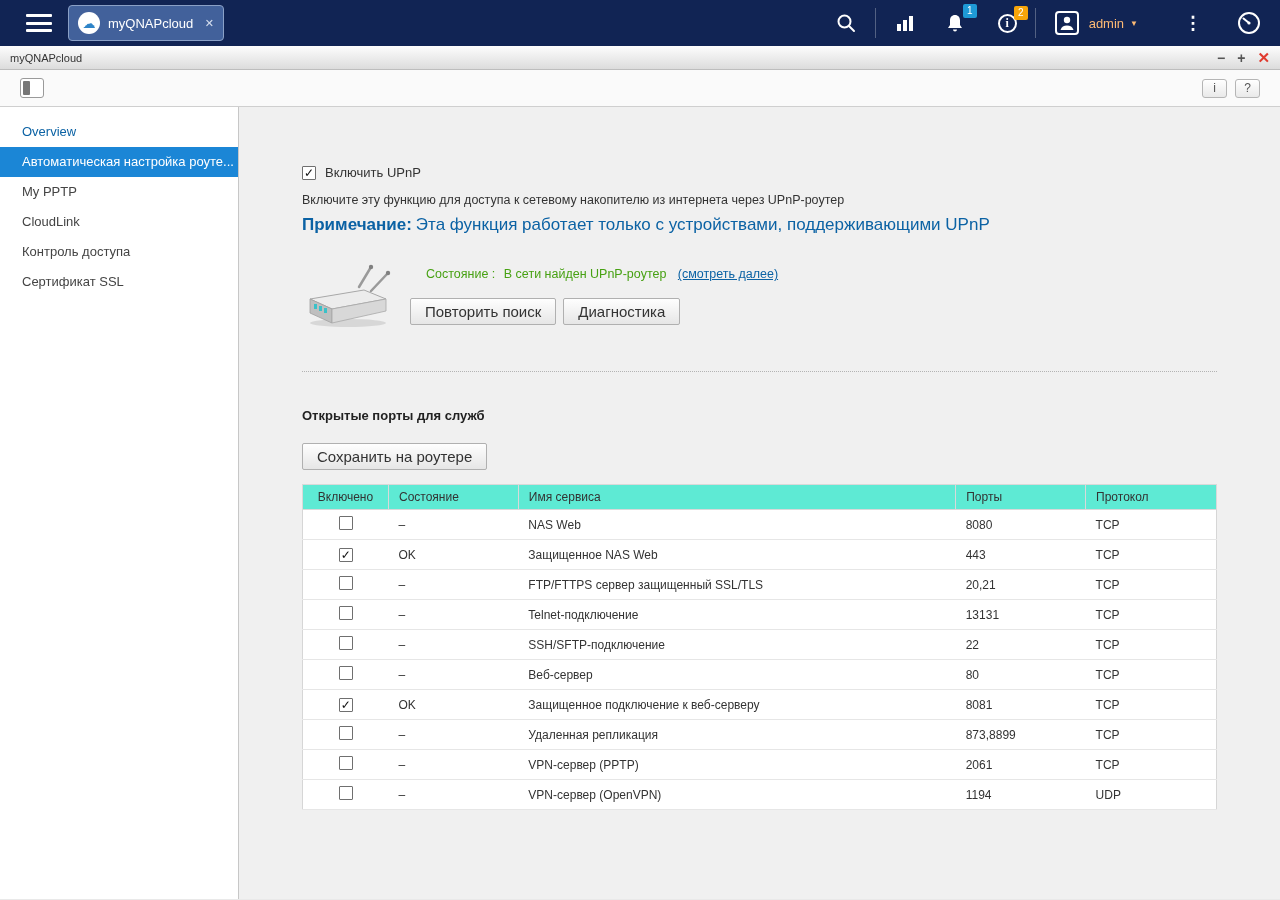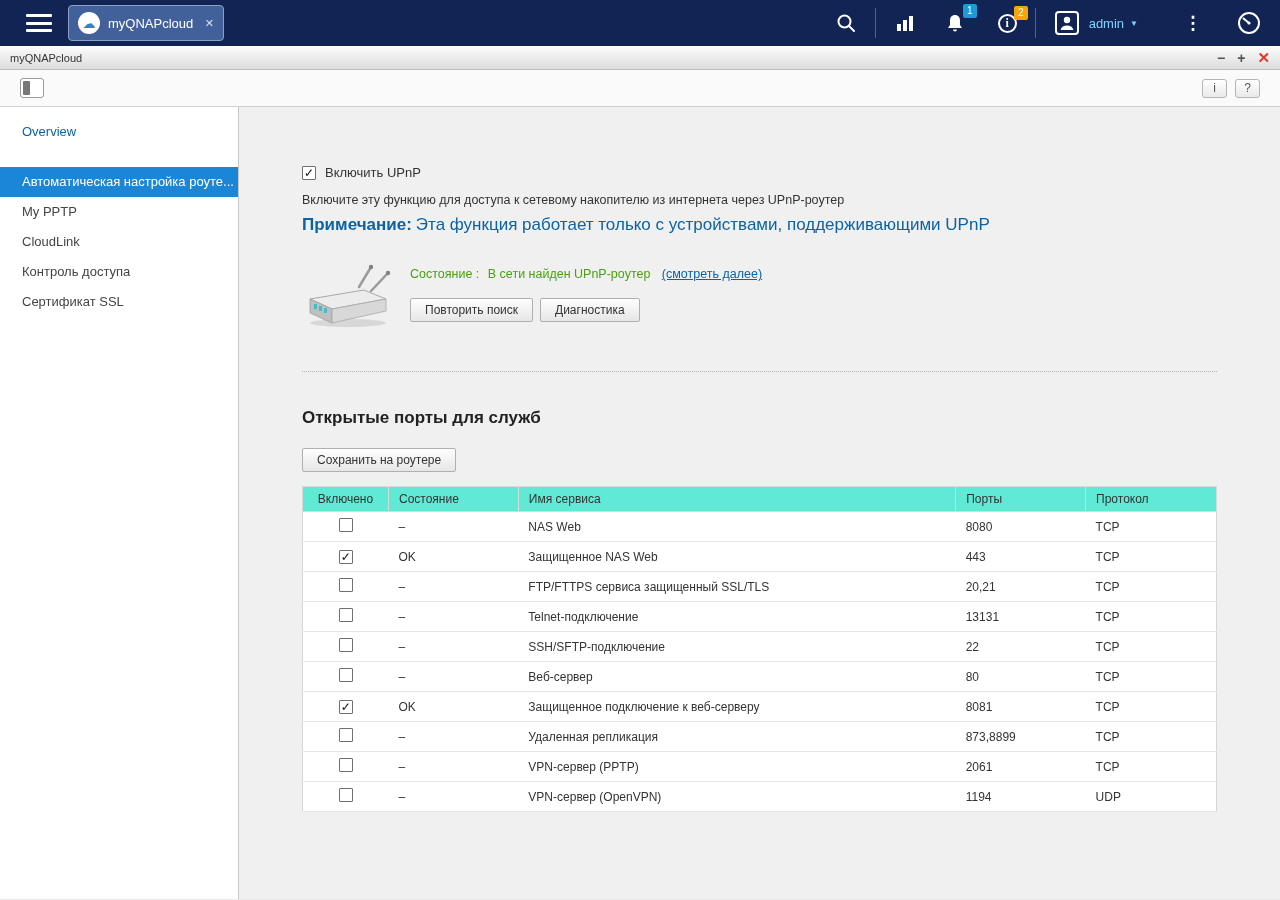--- a/index.html
+++ b/index.html
@@ -26,21 +26,21 @@
   .tr-sep { width: 1px; height: 30px; background: rgba(255,255,255,0.28); margin: 0 18px; }
   .badge-wrap { position: relative; }
   .badge { position: absolute; top: -8px; right: -11px; min-width: 14px; height: 14px;
     border-radius: 2px; color: #fff; font-size: 10px; line-height: 14px;
     text-align: center; padding: 0 3px; }
   .badge.blue { background: #1e9ad6; }
   .badge.orange { background: #f7a50a; }
   .info-circle { width: 19px; height: 19px; border: 2px solid #fff; border-radius: 50%;
     display: flex; align-items: center; justify-content: center;
     color: #fff; font-size: 12px; font-weight: bold; font-family: "Liberation Serif", serif; }
-  .admin-label { color: #7dd3fc; font-size: 13px; margin-left: 9px; display: flex; align-items: center; gap: 6px; }
+  .admin-label { color: #fdba74; font-size: 13px; margin-left: 9px; display: flex; align-items: center; gap: 6px; }
   .admin-label .caret { font-size: 8px; }
   .dots { color: #fff; font-size: 18px; font-weight: bold; letter-spacing: 0; }
 
   
   .titlebar { height: 24px; background: linear-gradient(#fdfdfd, #dcdcdc);
     border-bottom: 1px solid #bdbdbd; display: flex; align-items: center; padding: 0 10px; }
   .win-title { font-size: 11px; color: #333; flex: 1; }
   .win-controls { display: flex; align-items: center; gap: 12px; }
   .win-btn { font-size: 14px; font-weight: bold; color: #555; cursor: pointer; line-height: 14px; }
   .win-btn.close { color: #e03a2e; font-size: 15px; }
@@ -56,46 +56,46 @@
   .mini-btn { width: 25px; height: 19px; border: 1px solid #b5b5b5; border-radius: 3px;
     background: linear-gradient(#ffffff, #e9e9e9); color: #555; font-size: 12px;
     display: flex; align-items: center; justify-content: center; margin-left: 8px; cursor: pointer; }
 
   
   .app-body { display: flex; height: 792px; justify-content: flex-end; }
   .sidebar { width: 239px; background: #fff; border-right: 1px solid #c7c7c7; padding-top: 10px; }
   .side-item { height: 30px; line-height: 30px; padding-left: 22px; font-size: 13px;
     color: #444; cursor: pointer; white-space: nowrap; overflow: hidden; }
   .side-item.linkish { color: #0b62a4; }
-  .side-item.active { background: #1b86d6; color: #fff; margin-top: 20px; }
+  .side-item.active { background: #1b86d6; color: #fff; }
 
   .main { flex: 1; background: #f0f0f0; padding: 58px 63px 0 63px; overflow: hidden; }
 
   
   .check-row { display: flex; align-items: center; gap: 9px; font-size: 13px; color: #333; cursor: pointer; }
   .cb { display: inline-block; width: 14px; height: 14px; border: 1px solid #6f6f6f;
     background: #fff; border-radius: 1px; text-align: center; line-height: 12px;
     font-size: 12px; color: #111; cursor: pointer; flex: 0 0 auto; }
   .desc { margin-top: 13px; font-size: 12.5px; color: #333; }
   .note { margin-top: 8px; font-size: 17px; color: #0b62a4; }
   .note b { margin-right: 4px; }
 
   .router-row { margin-top: 28px; display: flex; gap: 16px; }
   .router-art { flex: 0 0 auto; }
-  .status-line { font-size: 12.5px; margin-top: 4px; }
+  .status-line { font-size: 12.5px; margin-top: 4px; margin-left: 16px; }
   .status-label { color: #47a113; }
   .status-value { color: #47a113; margin-left: 5px; }
   .status-link { color: #0b62a4; text-decoration: underline; margin-left: 8px; cursor: pointer; }
   .btn-row { margin-top: 17px; display: flex; gap: 7px; }
-  .btn { display: inline-block; padding: 4px 14px; font-size: 12px; color: #333;
+  .btn { display: inline-block; padding: 4px 14px; font-size: 15px; color: #333;
     border: 1px solid #b0b0b0; border-radius: 2px; background: linear-gradient(#fefefe, #e6e6e6);
     cursor: pointer; font-family: "Liberation Sans", sans-serif; }
 
   .dotted-divider { margin-top: 38px; border-top: 1px dotted #b3b3b3; width: 915px; }
-  .section-heading { margin-top: 36px; font-size: 17px; font-weight: bold; color: #222; }
+  .section-heading { margin-top: 36px; font-size: 13px; font-weight: bold; color: #222; }
   .save-btn { margin-top: 20px; }
 
   table.ports { margin-top: 14px; border-collapse: collapse; width: 915px; background: #fff;
     border: 1px solid #d6d6d6; }
   table.ports th { background: #5eead4; border: 1px solid #d9d9d9; font-weight: normal;
     font-size: 12px; color: #333; height: 25px; padding: 0 10px; text-align: left; cursor: pointer; }
   table.ports th.center { text-align: center; }
   table.ports td { height: 30px; font-size: 12px; color: #333; padding: 0 10px;
     border-bottom: 1px solid #e6e6e6; background: #fff; }
   table.ports td.center { text-align: center; }
@@ -290,21 +290,21 @@
           <tr>
     <td class="center"><span class="cb checked">✓</span></td>
     <td>OK</td>
     <td>Защищенное NAS Web</td>
     <td>443</td>
     <td>TCP</td>
   </tr>
           <tr>
     <td class="center"><span class="cb"></span></td>
     <td>–</td>
-    <td>FTP/FTTPS сервиса защищенный SSL/TLS</td>
+    <td>FTP/FTTPS сервер защищенный SSL/TLS</td>
     <td>20,21</td>
     <td>TCP</td>
   </tr>
           <tr>
     <td class="center"><span class="cb"></span></td>
     <td>–</td>
     <td>Telnet-подключение</td>
     <td>13131</td>
     <td>TCP</td>
   </tr>

